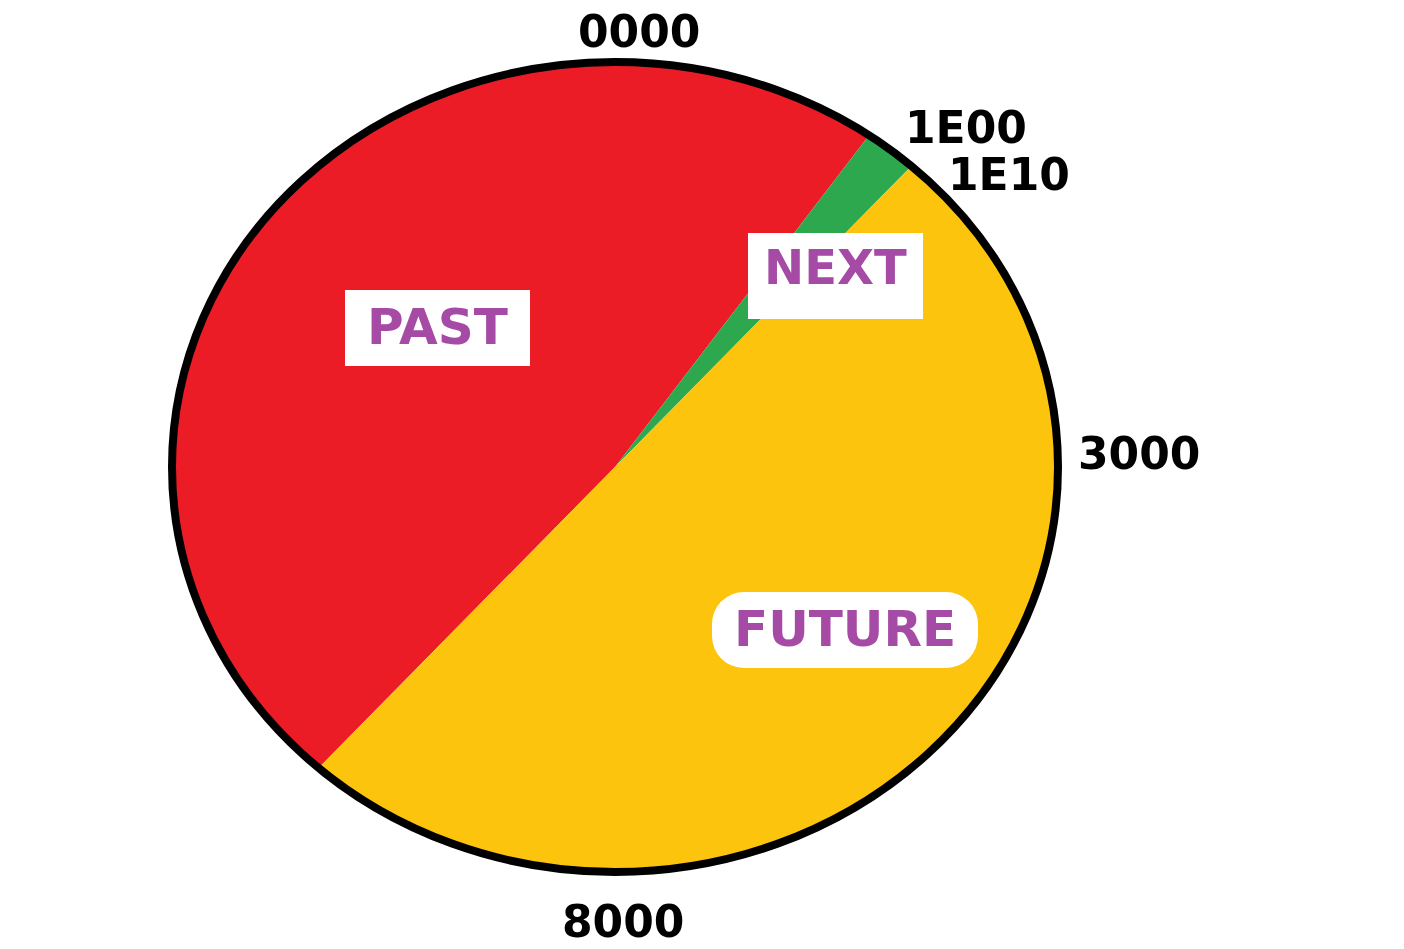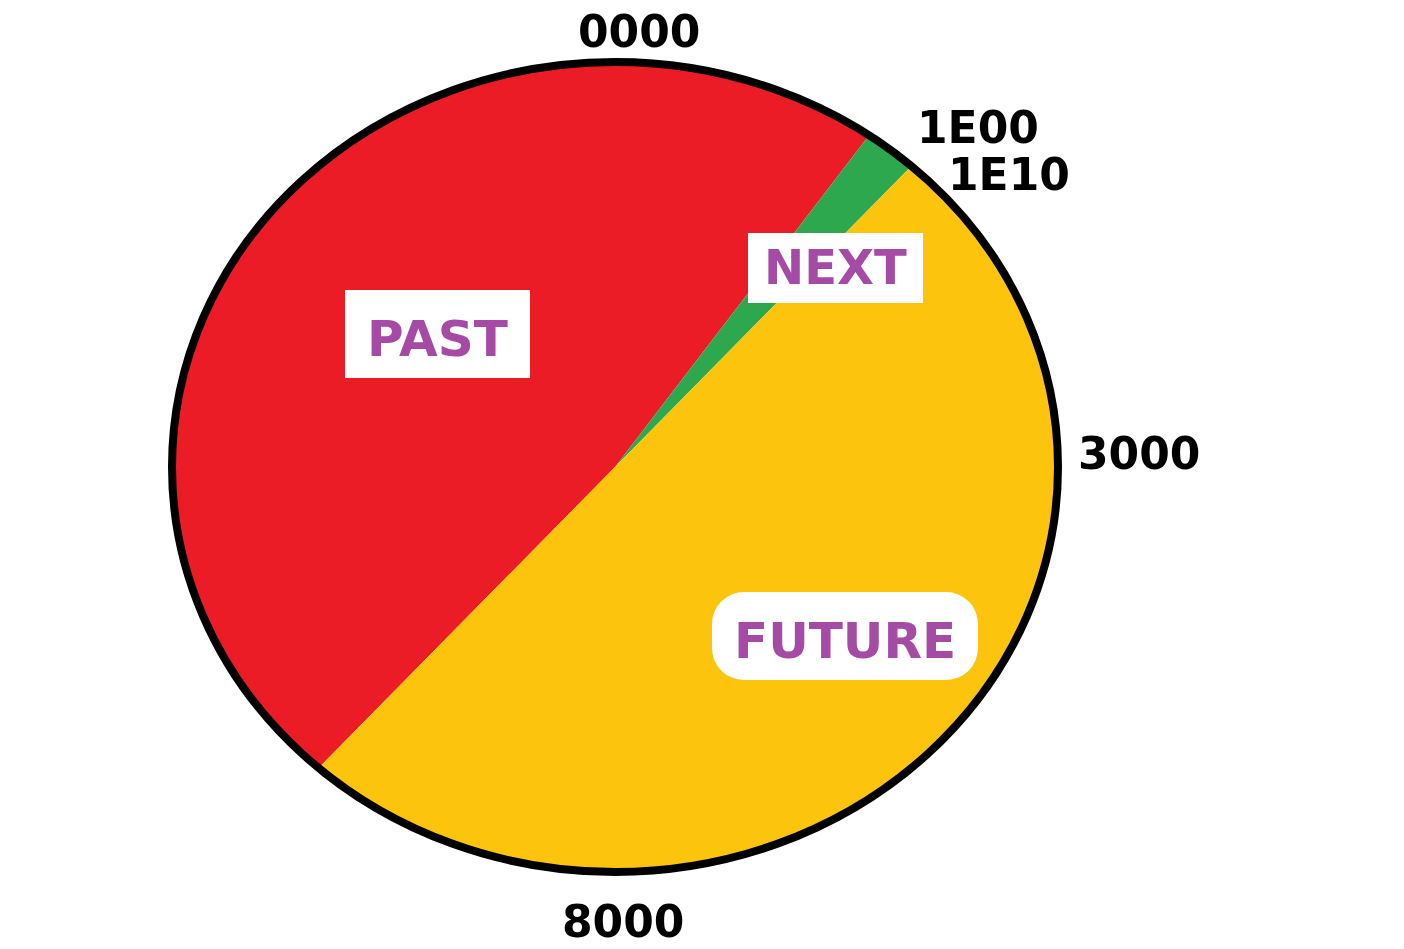--- a/index.html
+++ b/index.html
@@ -39,25 +39,25 @@
   }
   .region-label {
     position: absolute;
     background: #ffffff;
     color: #A54BA5;
     font-family: "DejaVu Sans", sans-serif;
     font-weight: bold;
     font-size: 50px;
     line-height: 1;
     white-space: nowrap;
-    padding: 24px 22px 14px 22px;
+    padding: 12px 22px 14px 22px;
     box-sizing: border-box;
   }
   #label-past     { left: 345px; top: 290px; }
-  #label-next     { left: 748px; top: 233px; font-size: 48px; padding: 10px 16px 12px 16px; }
+  #label-next     { left: 748px; top: 233px; font-size: 48px; padding: 10px 16px 28px 16px; }
   #label-future   { left: 712px; top: 592px; border-radius: 32px; }
 
   #tick-0000 { left: 578px;  top: 10px; }
   #tick-1E00 { left: 905px;  top: 106px; }
   #tick-1E10 { left: 948px;  top: 153px; }
   #tick-4000 { left: 1078px; top: 432px; }
   #tick-8000 { left: 562px;  top: 900px; }
   #tick-C000 { left: 58px;   top: 432px; }
 </style>
 </head>
@@ -71,21 +71,21 @@
 
     <path id="seg-next" d="M 615 467 L 869.09 135.24 A 443 405 0 0 1 911.42 166.03 Z" fill="#2EA84F"></path>
 
     <path id="seg-future" d="M 615 467 L 911.42 166.03 A 443 405 0 0 1 318.58 767.97 Z" fill="#FDC40D"></path>
 
     <ellipse id="wheel-outline" cx="615" cy="467" rx="443" ry="405" fill="none" stroke="#000000" stroke-width="8"></ellipse>
   </svg>
 
   <div class="axis-label" id="tick-0000" style="color: rgb(0, 0, 0);">0000</div>
 
-  <div class="axis-label" id="tick-1E00" style="color: rgb(0, 0, 0); margin-left: 12px;">1E00</div>
+  <div class="axis-label" id="tick-1E00" style="color: rgb(0, 0, 0);">1E00</div>
 
   <div class="axis-label" id="tick-1E10" style="color: rgb(0, 0, 0);">1E10</div>
 
   <div class="axis-label" id="tick-4000" style="color: rgb(0, 0, 0);">3000</div>
 
   <div class="axis-label" id="tick-8000" style="color: rgb(0, 0, 0);">8000</div>
 
 
   <div class="region-label" id="label-past" style="color: rgb(165, 75, 165); background: rgb(255, 255, 255);">PAST</div>
 

